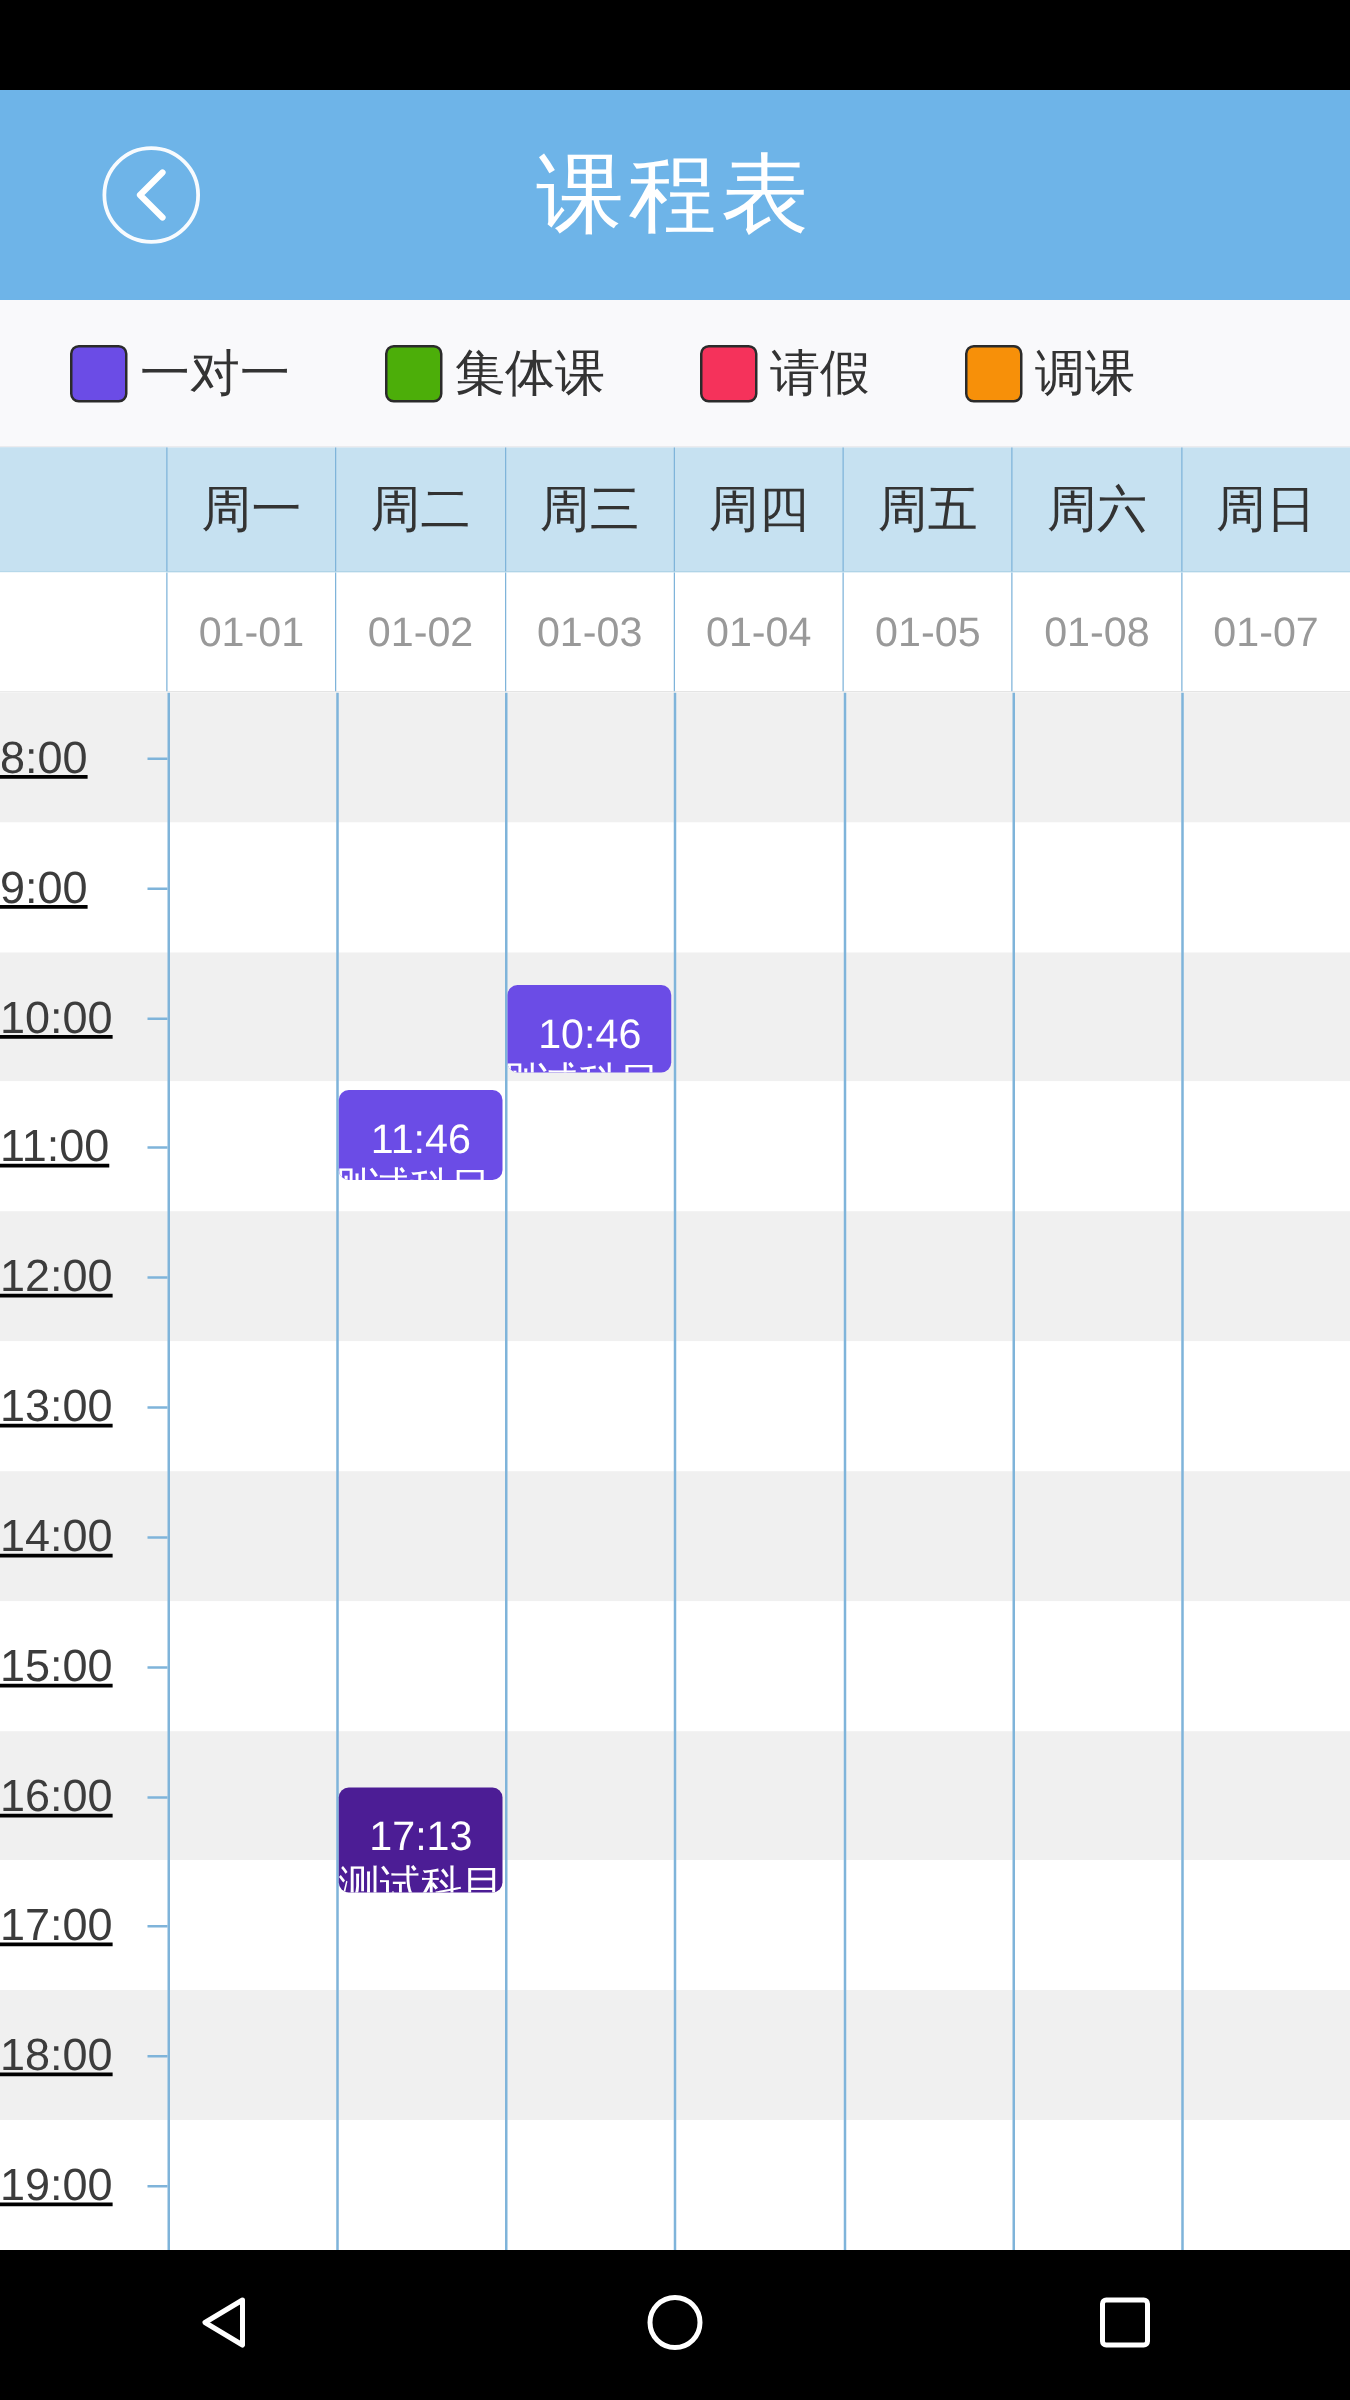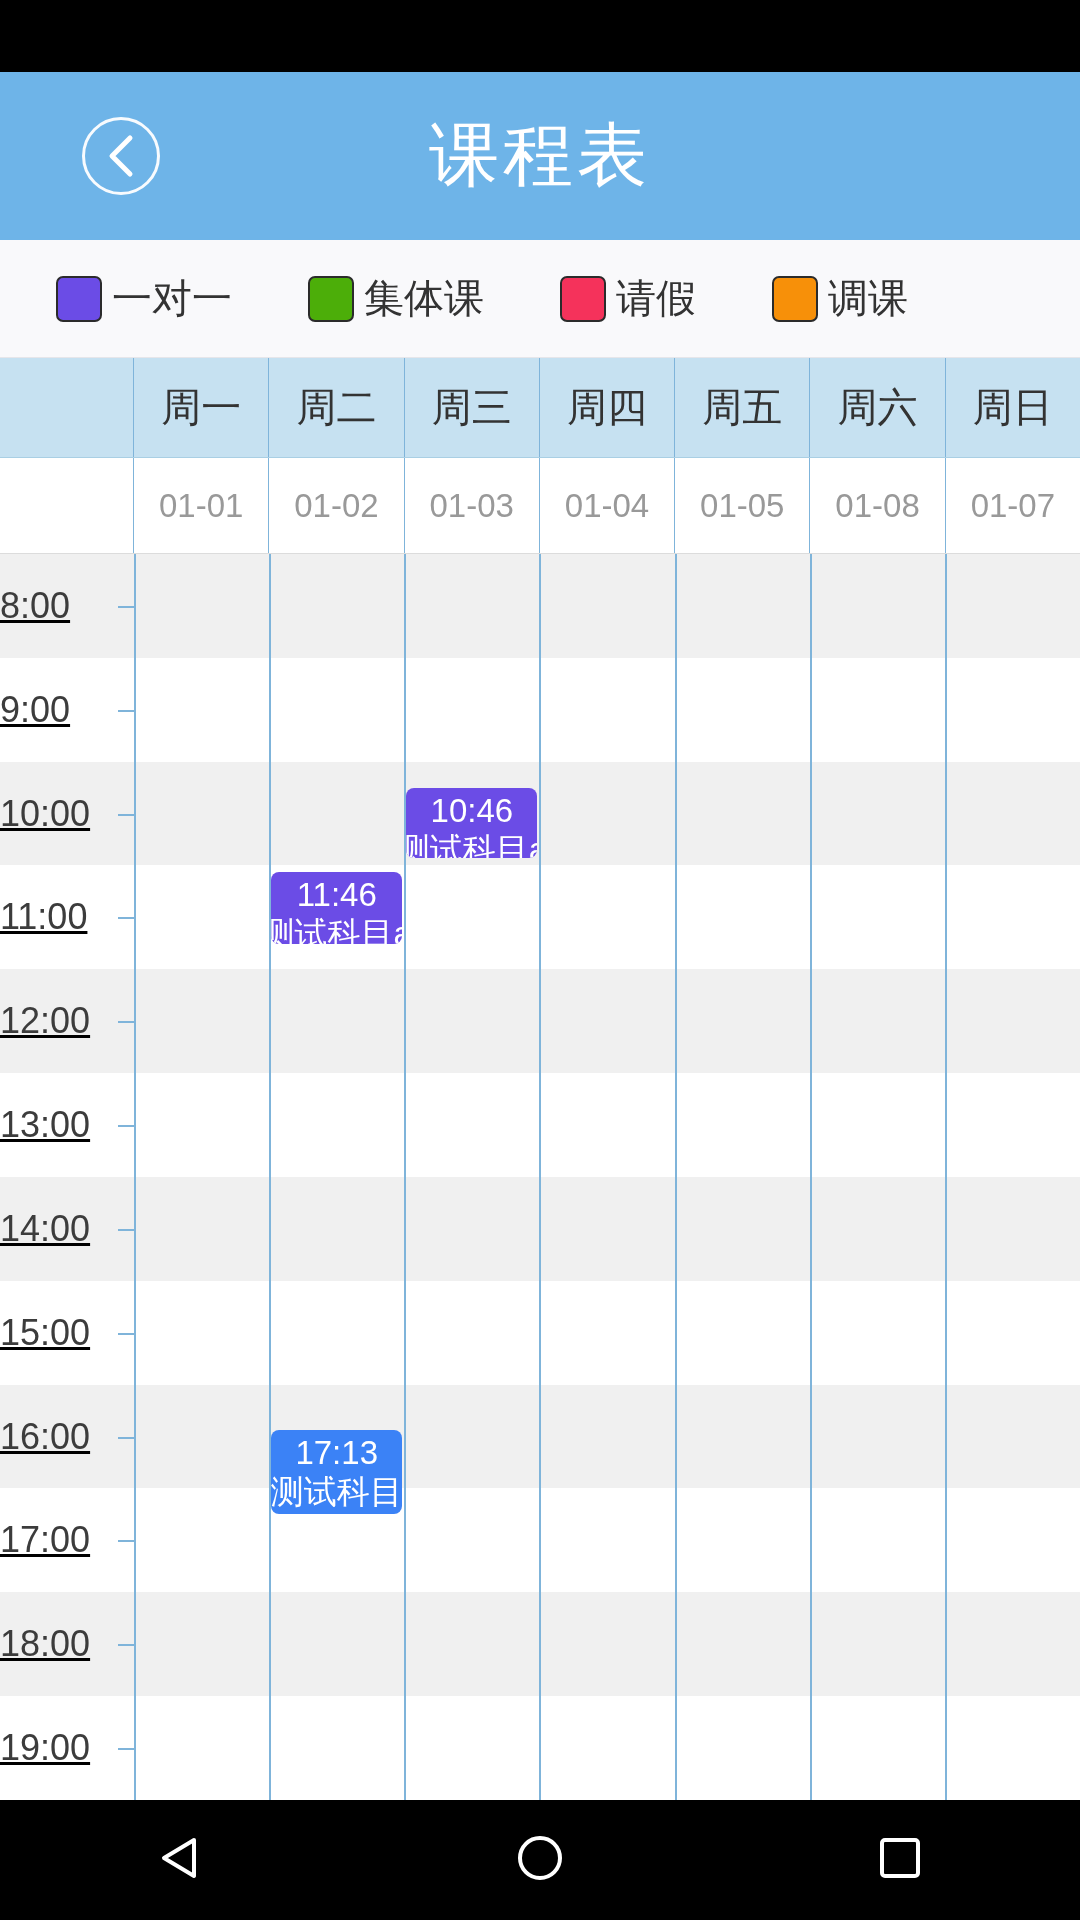--- a/index.html
+++ b/index.html
@@ -78,21 +78,21 @@
 
   
   .vlines { position:absolute; inset:0; pointer-events:none; }
   .vline { position:absolute; top:0; bottom:0; width:2px; background:#7FB4DA; }
 
   
   .events-layer { position:absolute; inset:0; }
   .event {
     position:absolute; border-radius:8px; color:#ffffff;
     display:flex; flex-direction:column; align-items:center;
-    overflow:hidden; padding-top:4px;
+    overflow:hidden; padding-top:20px;
     line-height:1.18;
     text-align:center;
   }
   .event .ev-time { font-size:33px; }
   .event .ev-name { font-size:33px; white-space:nowrap; }
 
   
   .navbar {
     flex:0 0 120px; height:120px; background:#000000;
     display:flex; align-items:center; justify-content:space-around;
@@ -330,21 +330,21 @@
         </div>
       <div class="events-layer" id="events-layer">
           <div class="event" style="background: rgb(107, 76, 230); left: 406.286px; width: 131.143px; top: 234px; height: 70px;">
             <div class="ev-time">10:46</div>
             <div class="ev-name">测试科目a</div>
           </div>
           <div class="event" style="background: rgb(107, 76, 230); left: 271.143px; width: 131.143px; top: 318px; height: 72px;">
             <div class="ev-time">11:46</div>
             <div class="ev-name">测试科目a</div>
           </div>
-          <div class="event" style="background: #3b82f6; left: 271.143px; width: 131.143px; top: 876px; height: 84px;">
+          <div class="event" style="background: #4c1d95; left: 271.143px; width: 131.143px; top: 876px; height: 84px;">
             <div class="ev-time">17:13</div>
             <div class="ev-name">测试科目</div>
           </div>
         </div>
     </div>
   </div>
 
   <div class="navbar">
     <div class="nav-ico">
       <span>

